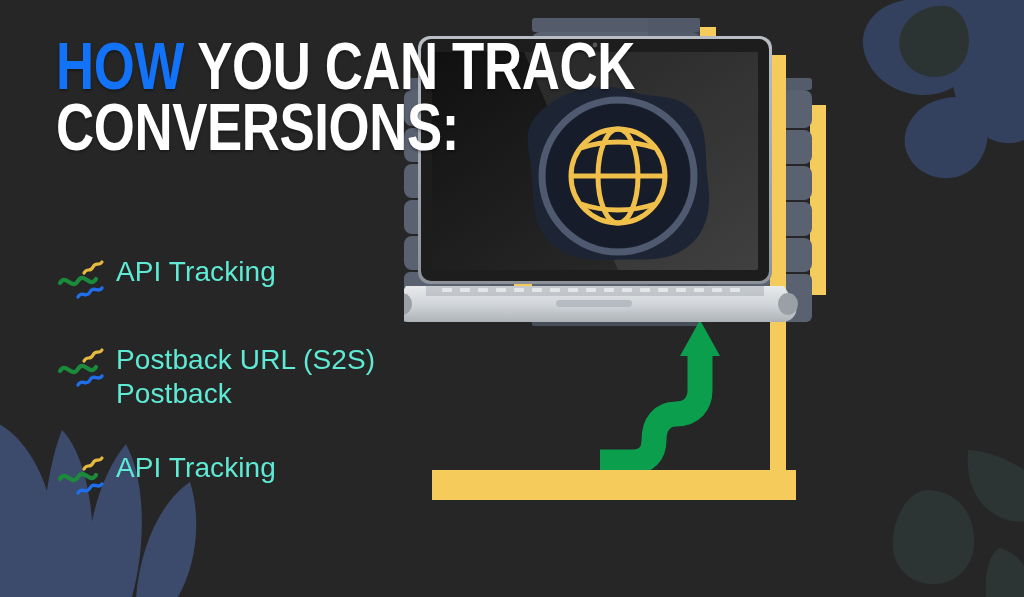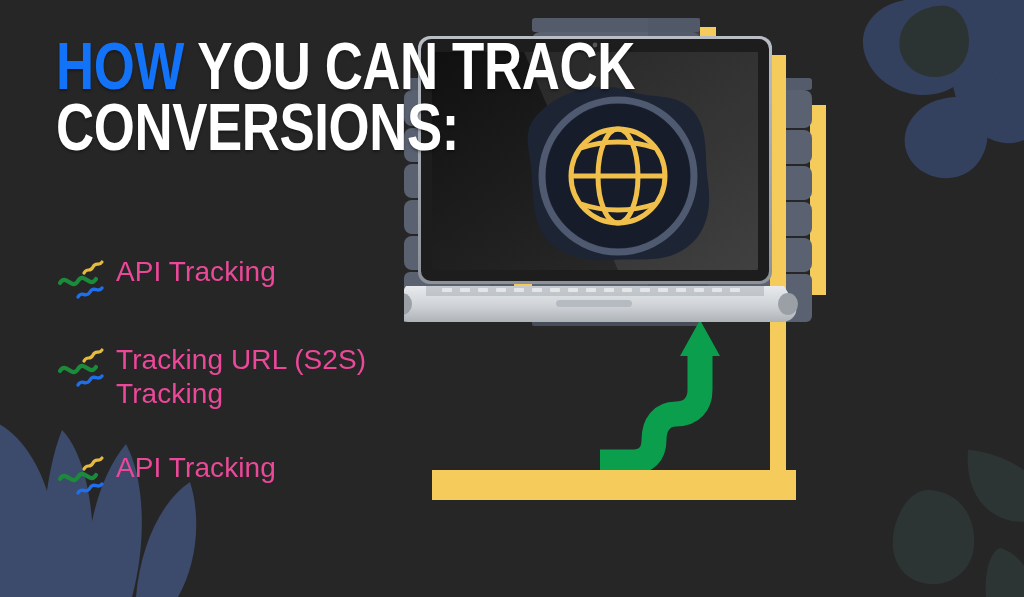--- a/index.html
+++ b/index.html
@@ -38,21 +38,21 @@
 
   
   .list { position:absolute; left:56px; top:255px; width:400px; z-index:8; }
   .list-item {
     display:flex;
     align-items:flex-start;
     margin-bottom:40px;
   }
   .bullet-icon { flex:0 0 auto; width:52px; height:46px; margin-top:2px; }
   .item-label {
-    color:#ec4899;
+    color:#5eead4;
     font-size:28px;
     line-height:1.22;
     letter-spacing:0.1px;
     padding-left:8px;
     max-width:320px;
   }
 
   
   .art { position:absolute; right:0; top:0; width:620px; height:597px; z-index:5; }
   .art svg { position:absolute; left:0; top:0; }
@@ -271,21 +271,21 @@
     </div>
 
     <div class="list-item">
       <span class="bullet-icon">
         <svg viewBox="0 0 52 46" width="52" height="46" xmlns="http://www.w3.org/2000/svg">
           <path d="M28,16 C31,10 34,16 37,10 C40,4 43,10 46,5" stroke="#e6b93f" stroke-width="3.2" fill="none" stroke-linecap="round"></path>
           <path d="M4,26 C10,16 16,34 22,24 C28,14 34,32 40,22" stroke="#1b8a3a" stroke-width="4.2" fill="none" stroke-linecap="round"></path>
           <path d="M22,40 C26,33 30,42 34,35 C38,28 42,37 46,31" stroke="#1f6feb" stroke-width="3.4" fill="none" stroke-linecap="round"></path>
         </svg>
       </span>
-      <span class="item-label">Tracking URL (S2S) Tracking</span>
+      <span class="item-label">Postback URL (S2S) Postback</span>
     </div>
 
     <div class="list-item">
       <span class="bullet-icon">
         <svg viewBox="0 0 52 46" width="52" height="46" xmlns="http://www.w3.org/2000/svg">
           <path d="M28,16 C31,10 34,16 37,10 C40,4 43,10 46,5" stroke="#e6b93f" stroke-width="3.2" fill="none" stroke-linecap="round"></path>
           <path d="M4,26 C10,16 16,34 22,24 C28,14 34,32 40,22" stroke="#1b8a3a" stroke-width="4.2" fill="none" stroke-linecap="round"></path>
           <path d="M22,40 C26,33 30,42 34,35 C38,28 42,37 46,31" stroke="#1f6feb" stroke-width="3.4" fill="none" stroke-linecap="round"></path>
         </svg>
       </span>

